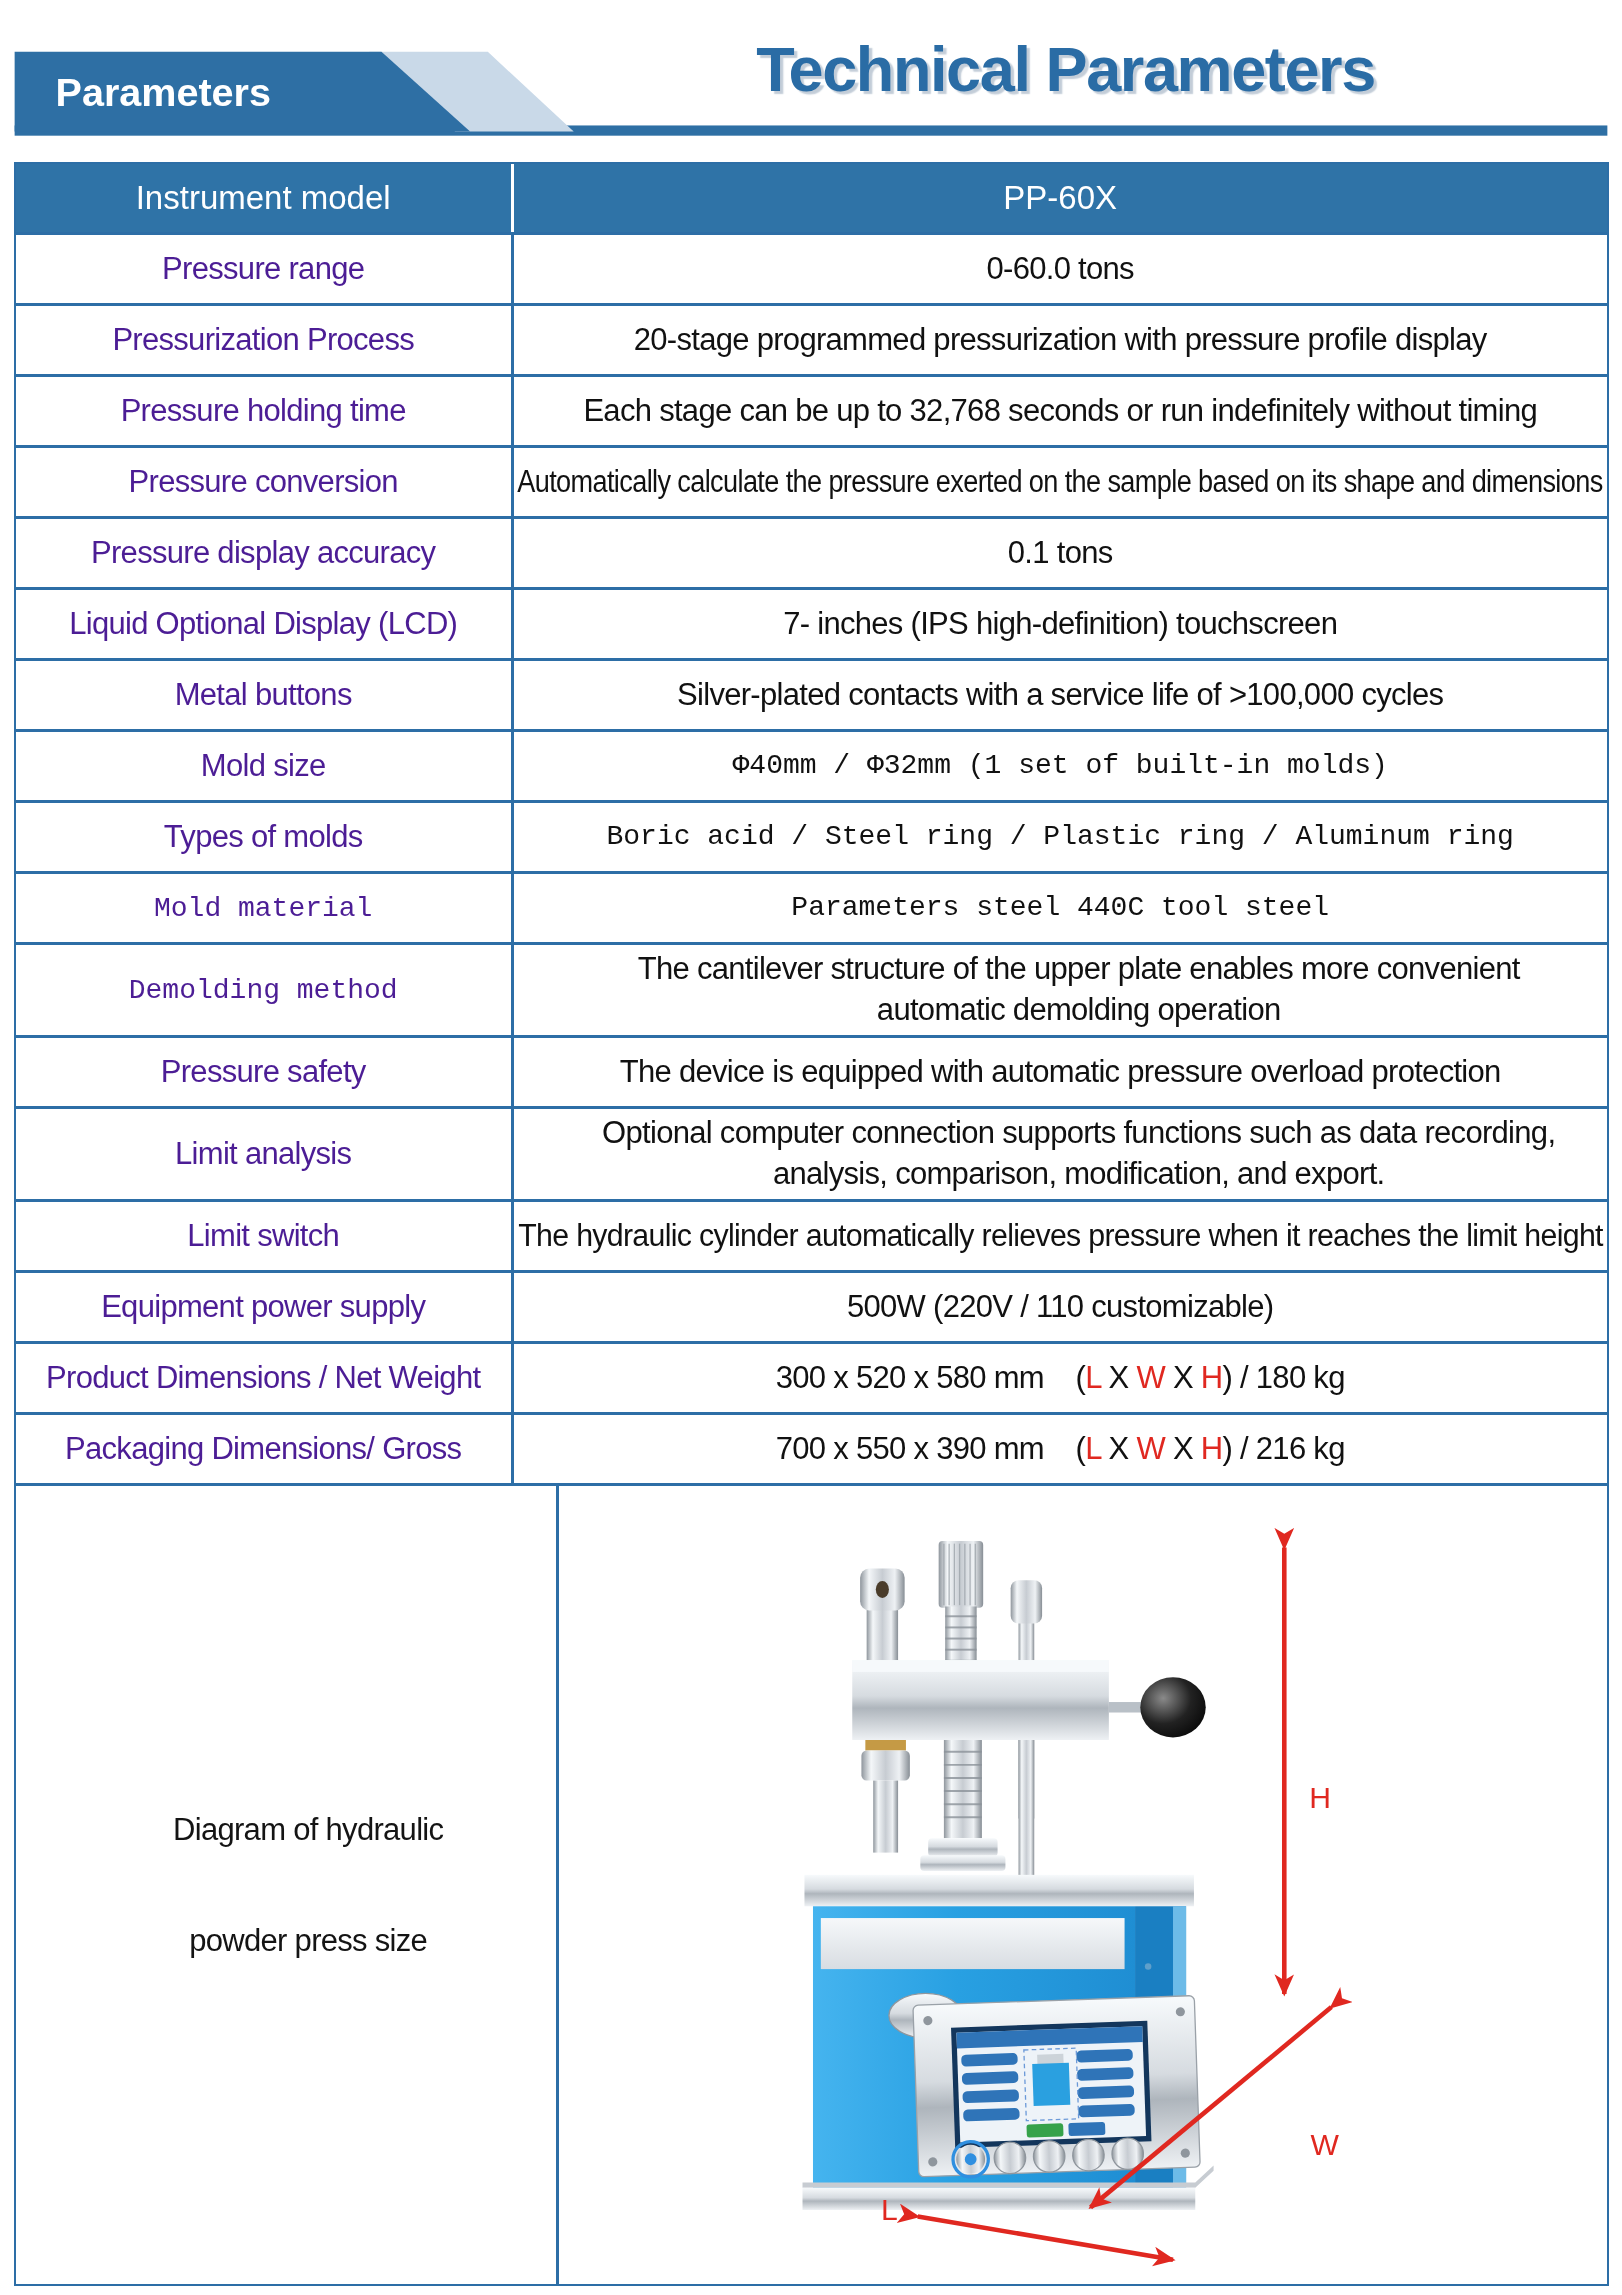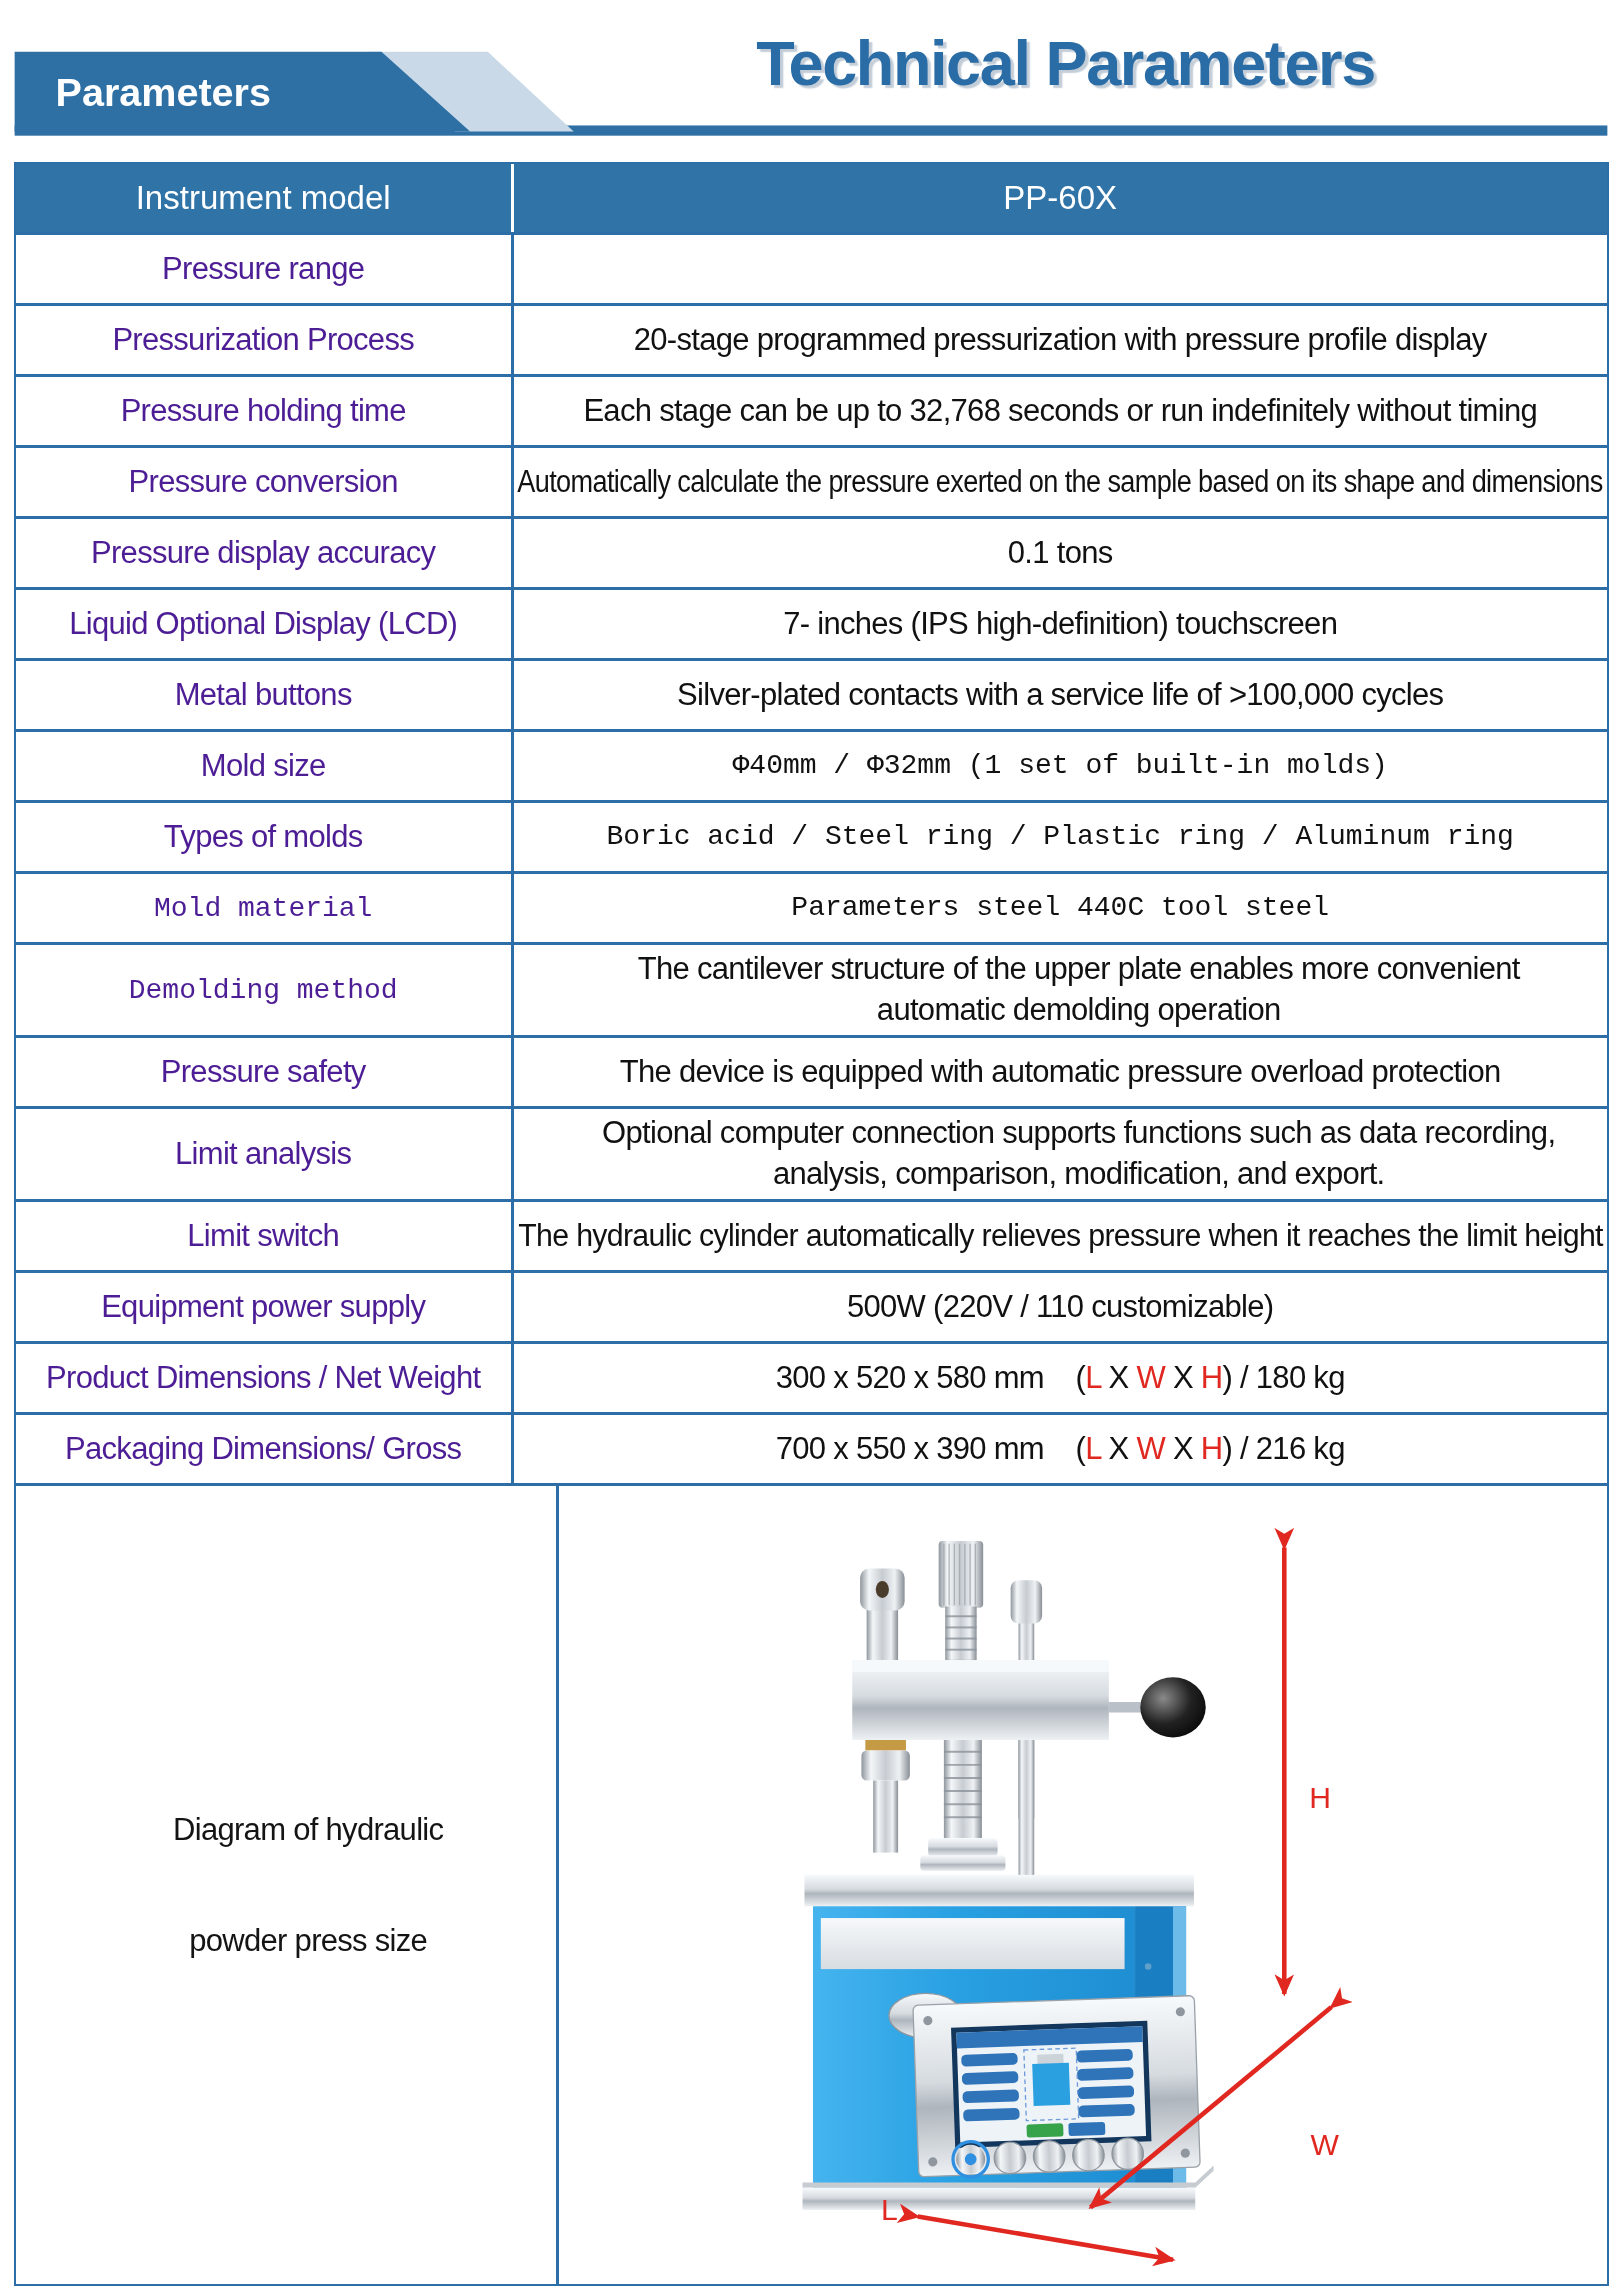--- a/index.html
+++ b/index.html
@@ -2,21 +2,21 @@
 <html style="--accent-blue: #2e6fa4; --header-bg: #2f73a7; --table-border: #2d6ea6; --title-blue: #2a6ca5; --light-band: #c9d9e8; --red: #e02820; --machine-blue: #2a9fe0; --machine-blue-dark: #1a7fc2; --text-dark: #141414;font-size:11px"><head>
 <meta charset="utf-8">
 <style>
   html,body{margin:0;padding:0;background:#ffffff;}
   body{width:1622px;height:2295px;position:relative;overflow:hidden;
        font-family:"Liberation Sans",sans-serif;color:var(--text-dark,#141414);}
 
   
   .banner-svg{position:absolute;left:0;top:0;}
   .banner-text{font-family:"Liberation Sans",sans-serif;font-weight:bold;font-size:58px;fill:#ffffff;}
-  .page-title{position:absolute;left:683px;top:27px;width:765px;text-align:center;
+  .page-title{position:absolute;left:683px;top:33px;width:765px;text-align:center;
       font-size:63px;font-weight:bold;letter-spacing:-1.4px;color:var(--title-blue,#2a6ca5);
       text-shadow:3.4px 3.4px 1.4px #c3cdd8;}
 
   
   .spec-table{position:absolute;left:13.7px;top:162px;width:1595px;height:2124px;
       border:2px solid var(--table-border,#2d6ea6);box-sizing:border-box;
       display:flex;flex-direction:column;background:#fff;}
   .t-row{display:flex;flex-direction:row;height:68px;flex:0 0 auto;
       border-bottom:3.4px solid var(--table-border,#2d6ea6);}
   .t-row.tall{height:90px;gap:37px;}
@@ -58,20 +58,23 @@
       <span class="fit">Instrument model</span>
     </div>
     <div class="cell value">
       <span class="fit">PP-60X</span>
     </div>
   </div>
 
   <div class="t-row">
       <div class="cell label">
         <span class="fit">Pressure range</span>
+      </div>
+      <div class="cell value">
+        <span class="val-line fit"><span>0-60.0 tons</span></span>
       </div>
     </div>
     <div class="t-row">
       <div class="cell label">
         <span class="fit">Pressurization Process</span>
       </div>
       <div class="cell value">
         <span class="val-line fit"><span>20-stage programmed pressurization with pressure profile display</span></span>
       </div>
     </div>

